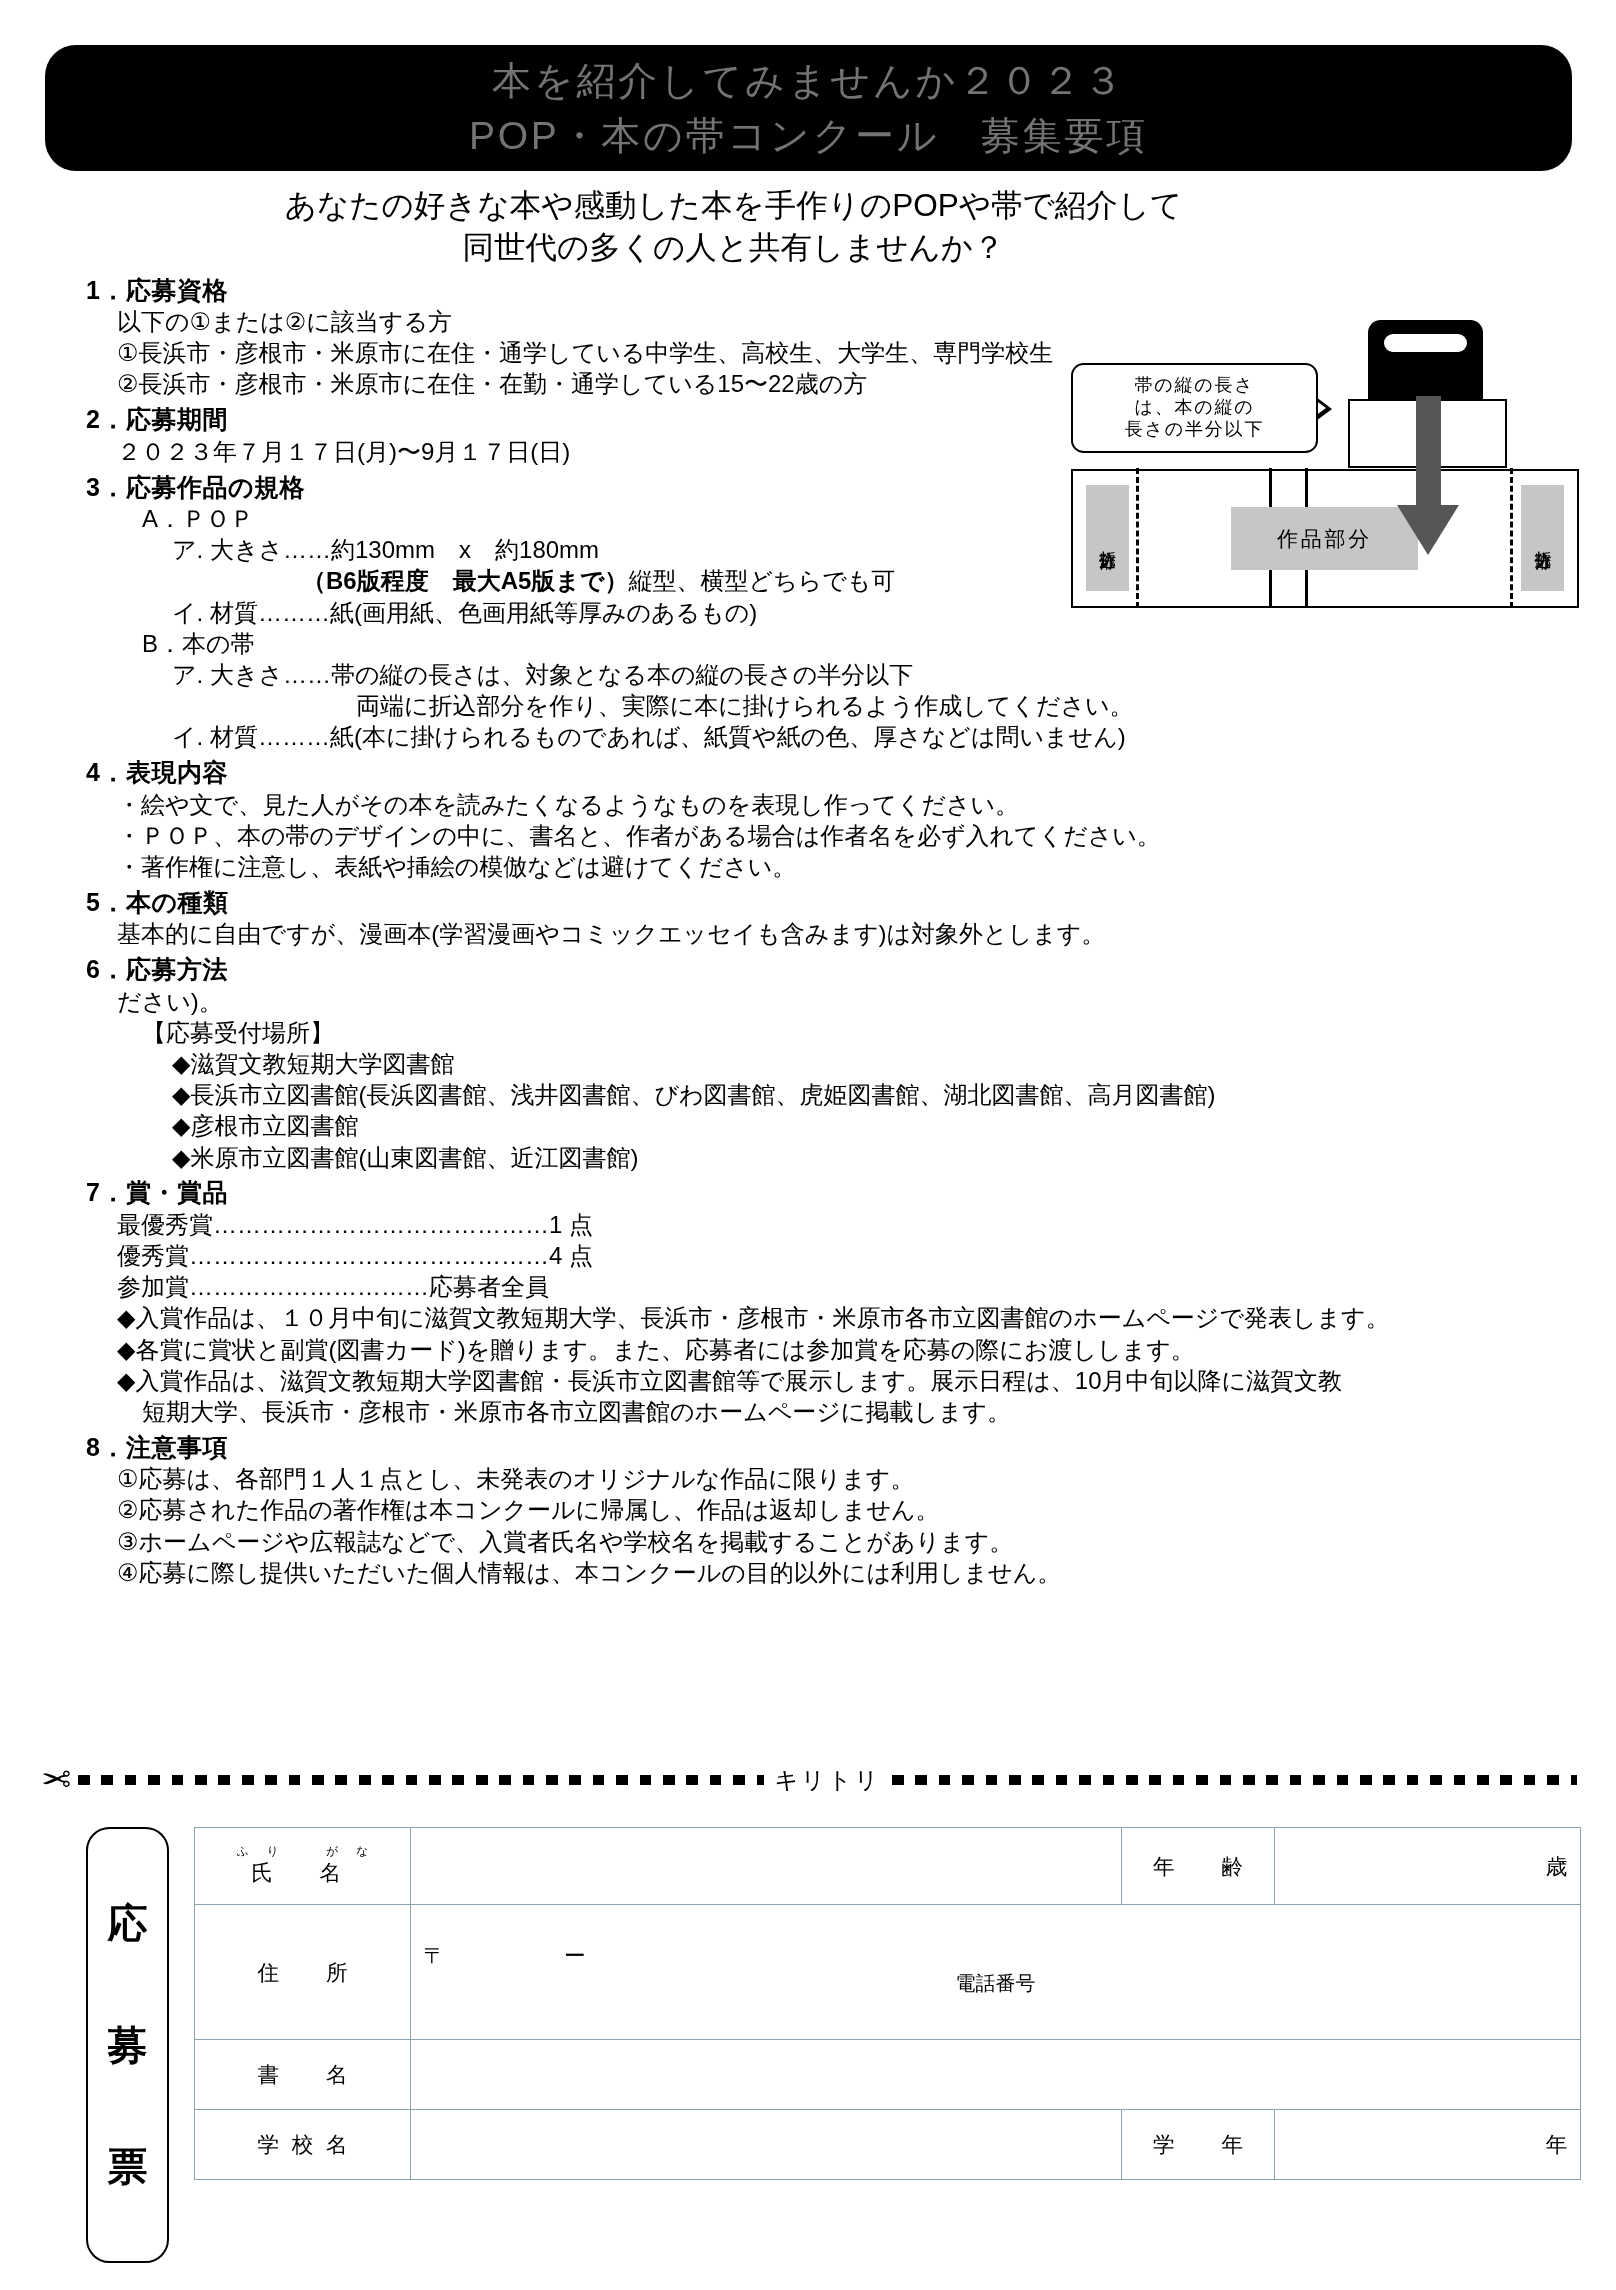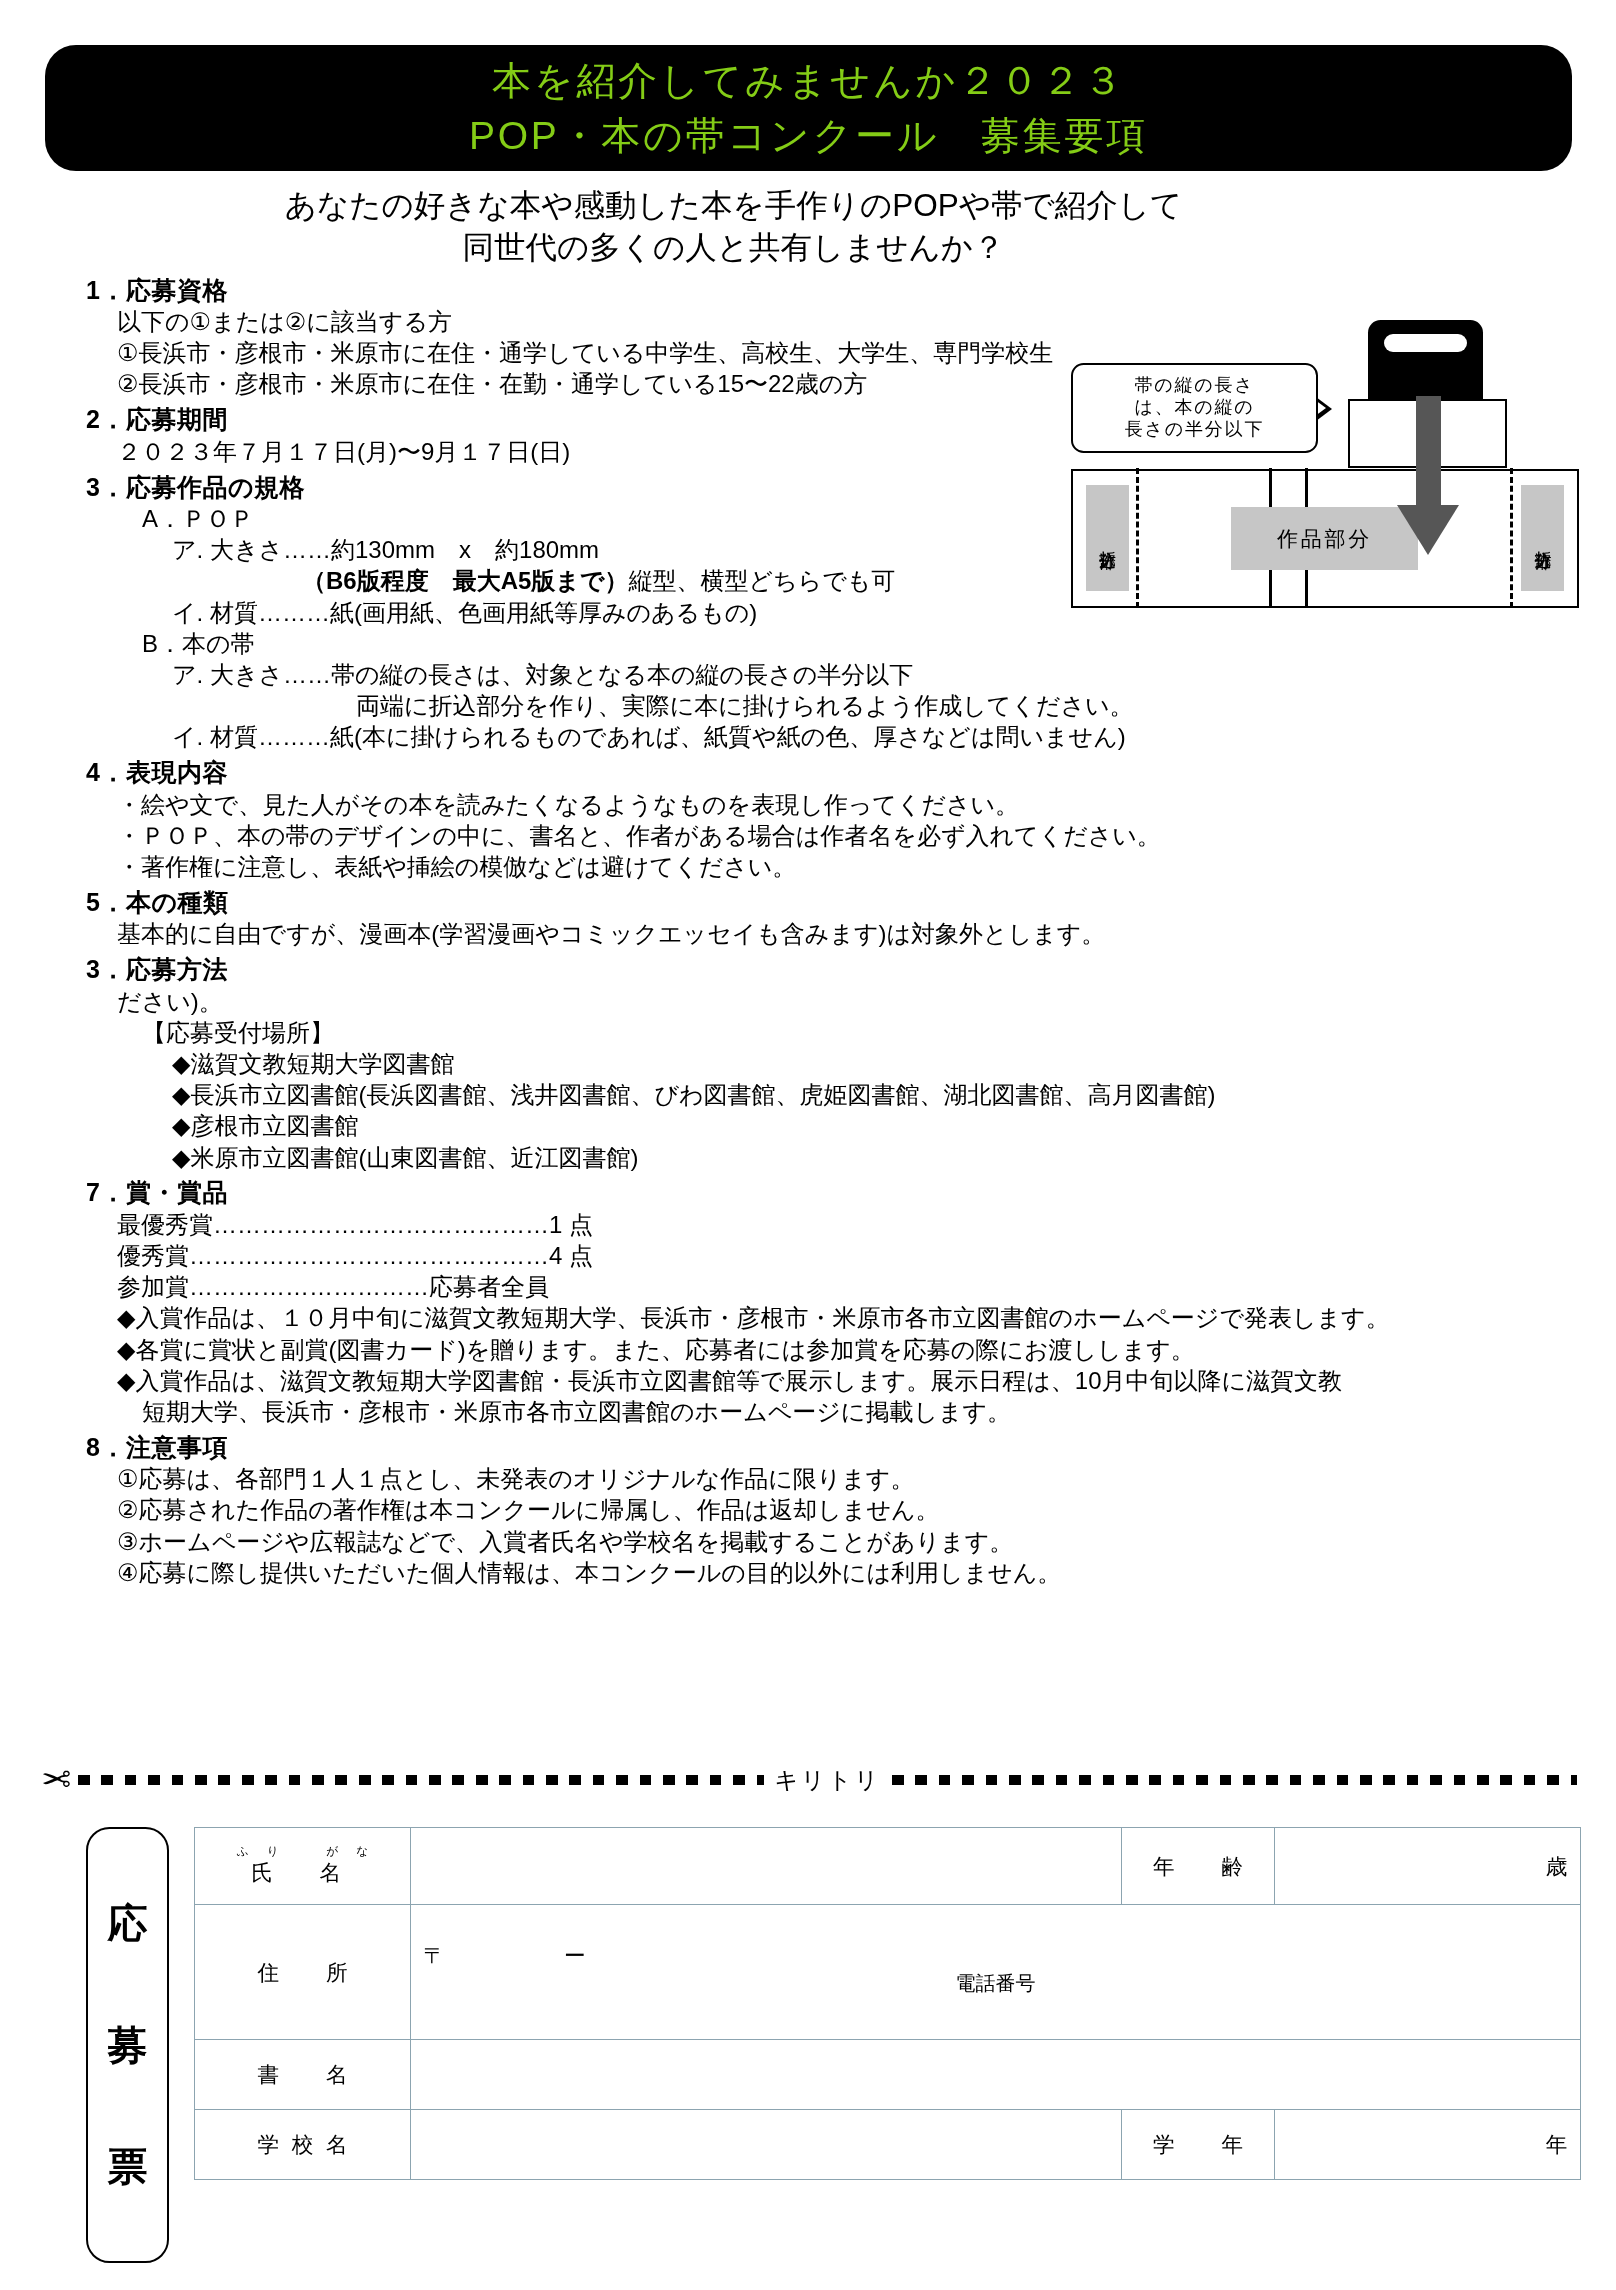--- a/index.html
+++ b/index.html
@@ -9,21 +9,21 @@
     color:#000;overflow:hidden;
   }
   .page{position:relative;width:1617px;height:2291px;}
 
   
   .banner{
     position:absolute;left:45px;top:45px;width:1527px;height:126px;
     background:#000;border-radius:31px;
     display:flex;flex-direction:column;align-items:center;justify-content:center;
   }
-  .banner-line{color:#84cc16;font-size:39px;line-height:1.42;letter-spacing:2.7px;font-weight:400;white-space:nowrap;}
+  .banner-line{color:#737373;font-size:39px;line-height:1.42;letter-spacing:2.7px;font-weight:400;white-space:nowrap;}
 
   
   .lead{position:absolute;left:0;top:185px;width:1467px;text-align:center;}
   .lead div{font-size:31.5px;line-height:1.32;white-space:nowrap;}
 
   
   .body-wrap{position:absolute;left:86px;top:270px;width:1485px;}
   .sec-head{font-size:25px;font-weight:bold;line-height:1.30;margin-top:3.6px;letter-spacing:0.5px;}
   .ln{font-size:24px;line-height:1.30;white-space:nowrap;}
   .i1{padding-left:31px;}
@@ -173,21 +173,21 @@
     <div class="ln i3">イ. 材質………紙(本に掛けられるものであれば、紙質や紙の色、厚さなどは問いません)</div>
 
     <div class="sec-head">4．表現内容</div>
     <div class="ln i1">・絵や文で、見た人がその本を読みたくなるようなものを表現し作ってください。</div>
     <div class="ln i1">・ＰＯＰ、本の帯のデザインの中に、書名と、作者がある場合は作者名を必ず入れてください。</div>
     <div class="ln i1">・著作権に注意し、表紙や挿絵の模倣などは避けてください。</div>
 
     <div class="sec-head">5．本の種類</div>
     <div class="ln i1">基本的に自由ですが、漫画本(学習漫画やコミックエッセイも含みます)は対象外とします。</div>
 
-    <div class="sec-head">3．応募方法</div>
+    <div class="sec-head">6．応募方法</div>
     <div class="ln i1">ださい)。</div>
     <div class="ln i2">【応募受付場所】</div>
     <div class="ln i3">◆滋賀文教短期大学図書館</div>
     <div class="ln i3">◆長浜市立図書館(長浜図書館、浅井図書館、びわ図書館、虎姫図書館、湖北図書館、高月図書館)</div>
     <div class="ln i3">◆彦根市立図書館</div>
     <div class="ln i3">◆米原市立図書館(山東図書館、近江図書館)</div>
 
     <div class="sec-head">7．賞・賞品</div>
     <div class="ln i1"><span>最優秀賞</span><span>……………………………………</span><span>1 点</span></div>
     <div class="ln i1"><span>優秀賞</span><span>………………………………………</span><span>4 点</span></div>

